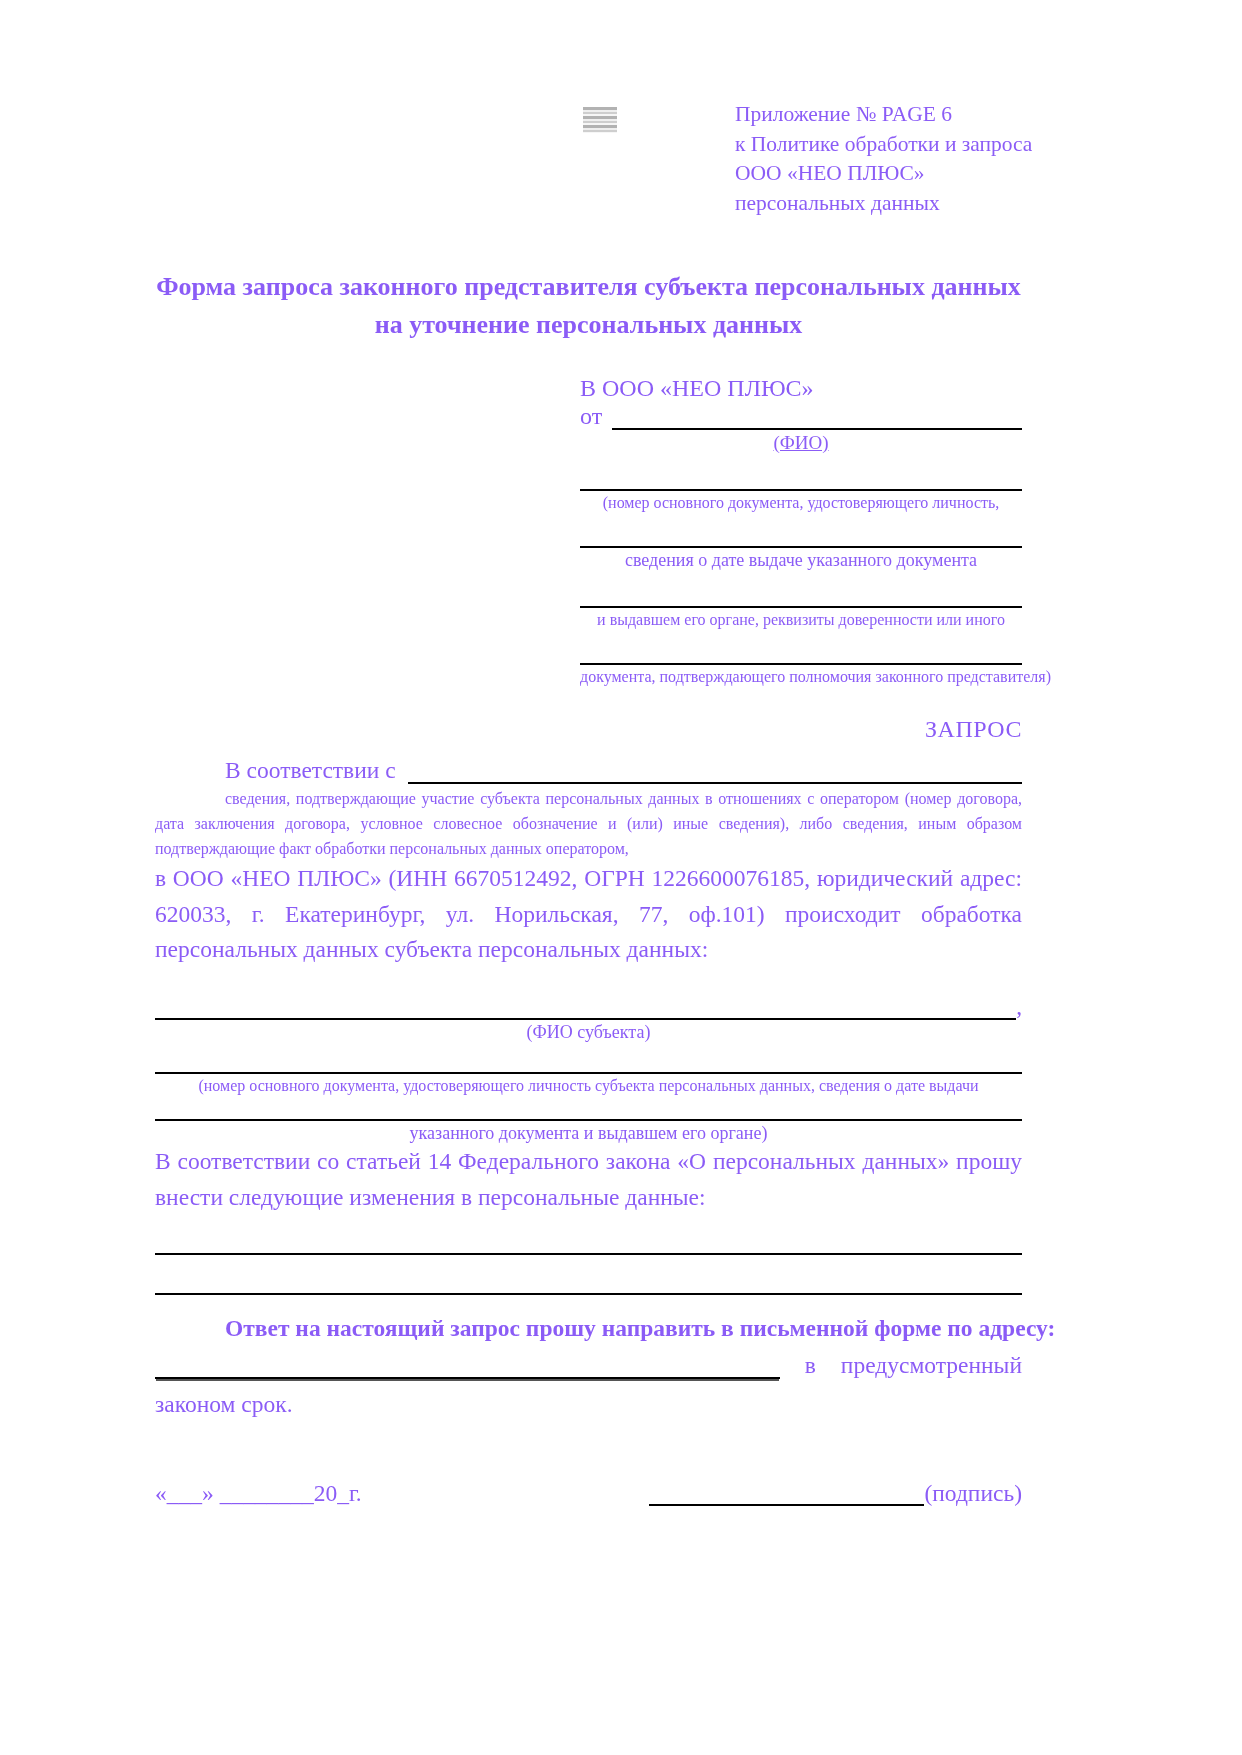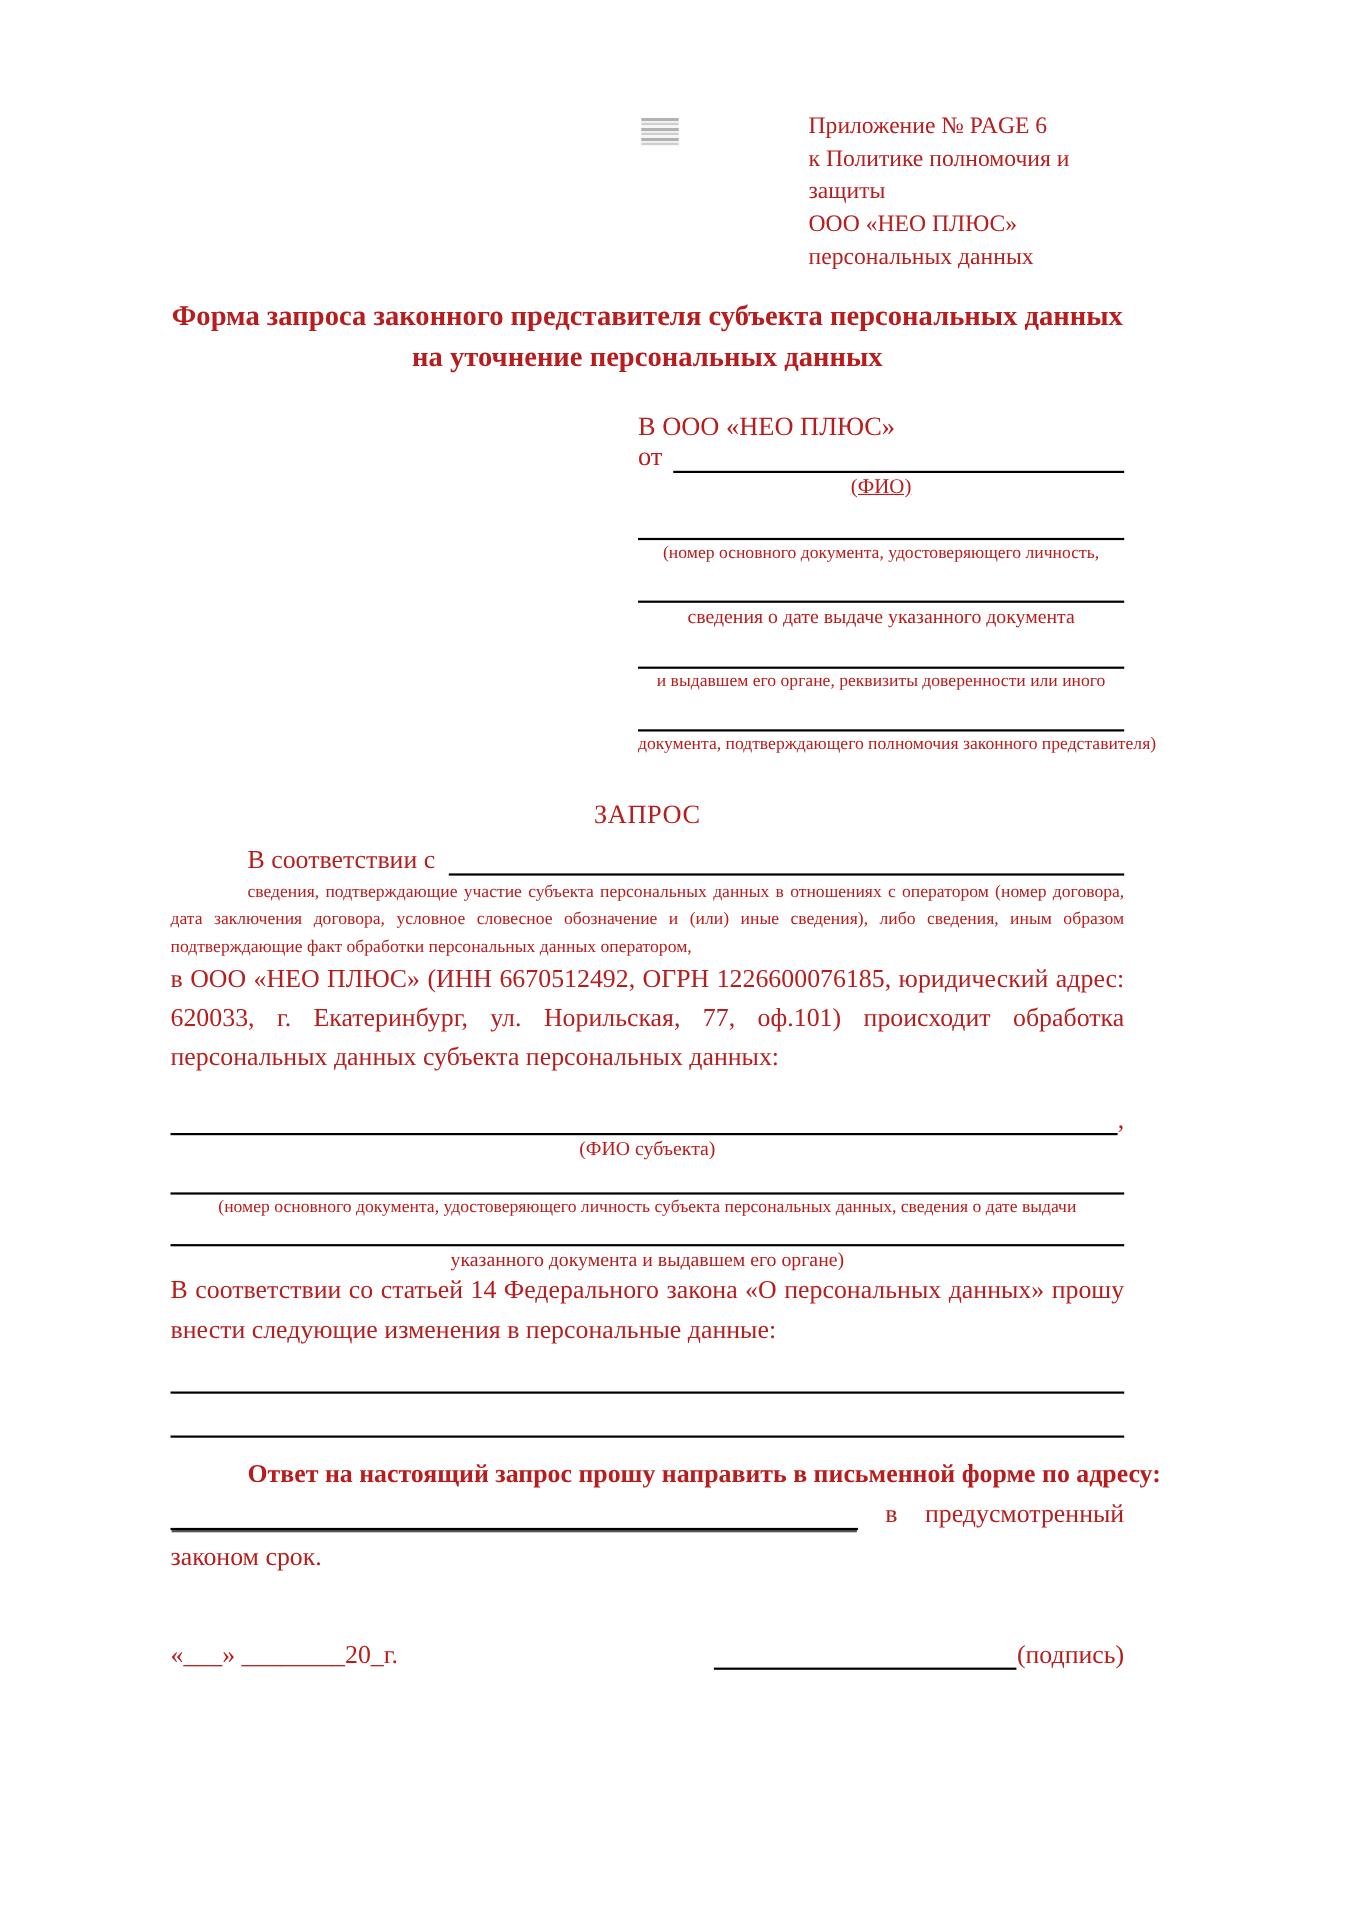--- a/index.html
+++ b/index.html
@@ -2,21 +2,21 @@
 <html><head>
 <meta charset="utf-8">
 <style>
   * { margin:0; padding:0; box-sizing:border-box; }
   html,body { background:#888; }
   .page {
     position:relative;
     width:1242px; height:1755px;
     margin:0 auto;
     background:#ffffff;
-    color:#b91c1c;
+    color:#8b5cf6;
     font-family:"Liberation Serif", serif;
     overflow:hidden;
   }
   
   .smudge {
     position:absolute; left:583px; top:107px;
     width:34px; height:26px; opacity:.65;
     background:
       repeating-linear-gradient(180deg,#8a8a8a 0 3px,#e8e8e8 3px 5px,#b5b5b5 5px 7px,#f2f2f2 7px 9px);
     filter:blur(.4px);
@@ -33,21 +33,21 @@
   .title { text-align:center; font-weight:bold; font-size:26px; line-height:1.45; }
   
   .addr { margin:32px 0 0 425px; width:442px; font-size:24px; }
   .row-flex { display:flex; align-items:flex-end; }
   .fill { flex:1; border-bottom:2px solid #000; height:1.15em; min-width:30px; }
   .cap { text-align:center; font-size:18px; line-height:1.2; margin-top:2px; white-space:nowrap; }
   .cap.small { font-size:16px; }
   .blank { border-bottom:2px solid #000; height:34px; }
   .addr .blank { margin-top:2px; }
   
-  .req-head { text-align:center; font-size:24px; margin-top:42px; letter-spacing:.5px; }
+  .req-head { text-align:right; font-size:24px; margin-top:30px; letter-spacing:.5px; }
   .intro { display:flex; align-items:flex-end; font-size:23.5px; margin-top:14px; }
   .intro .lead { margin-left:70px; white-space:nowrap; }
   .footnote { font-size:16px; line-height:1.55; text-align:justify; text-indent:70px; margin-top:3px; }
   .body-p { font-size:23.5px; line-height:1.5; text-align:justify; }
   .subject-line { display:flex; align-items:flex-end; font-size:23.5px; margin-top:26px; }
   .full-blank { border-bottom:2.5px solid #000; height:40px; }
   .answer-row {
     display:flex; align-items:flex-end; justify-content:space-between;
     font-size:23.5px; margin-top:6px;
   }
@@ -62,21 +62,21 @@
 </style>
 </head>
 <body>
 
 <div class="page">
 
   <div class="smudge"></div>
 
   <div class="header-block">
     <div>Приложение №  PAGE 6</div>
-    <div>к Политике полномочия и защиты</div>
+    <div>к Политике обработки и запроса</div>
     <div>ООО «НЕО ПЛЮС»</div>
     <div>персональных данных</div>
   </div>
 
   <div class="content">
 
     <div class="title">
       <div>Форма запроса законного представителя субъекта персональных данных</div>
       <div>на уточнение персональных данных</div>
     </div>

